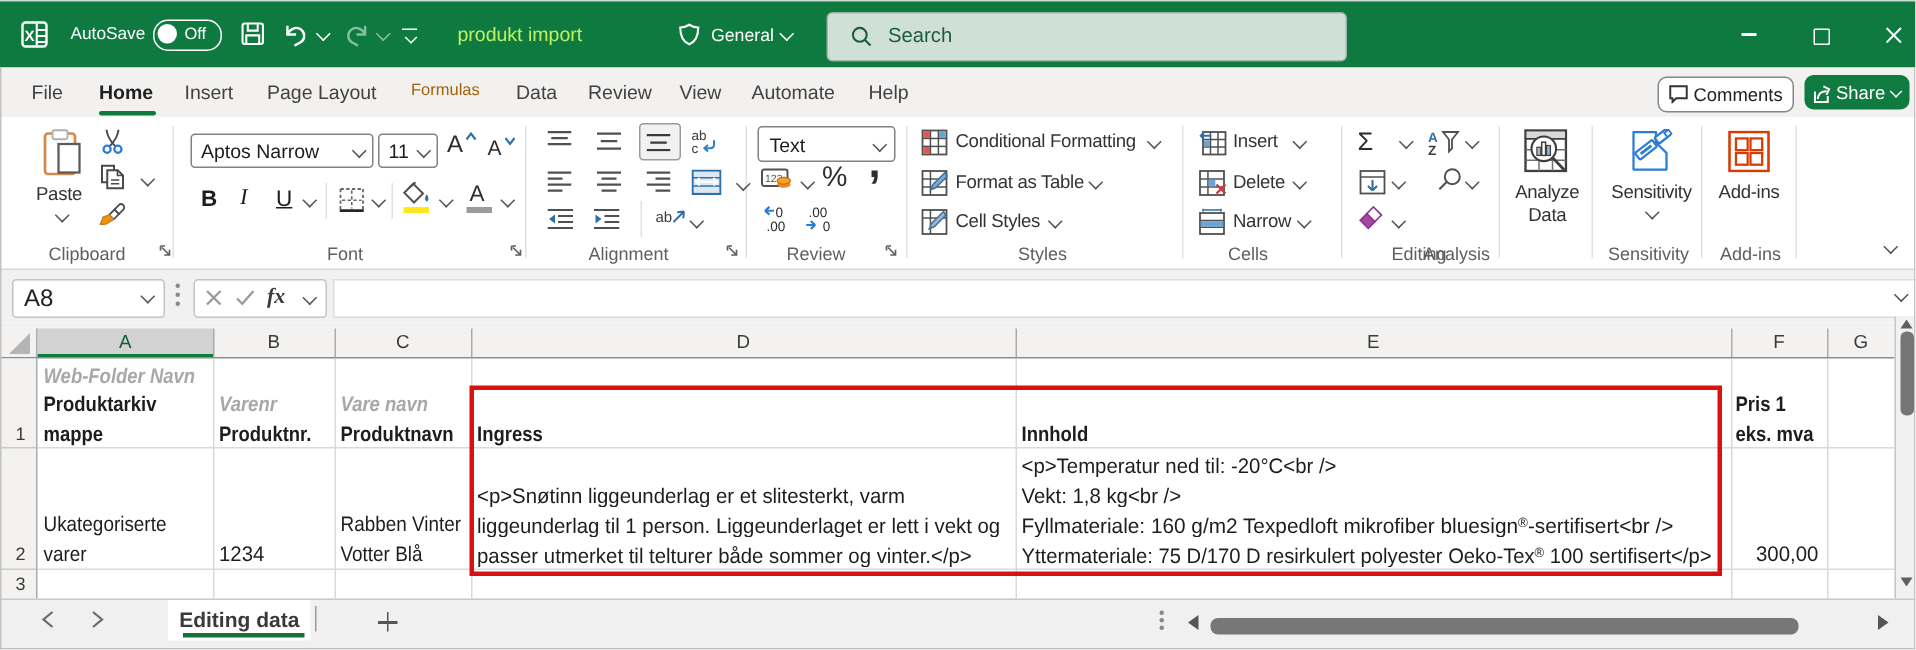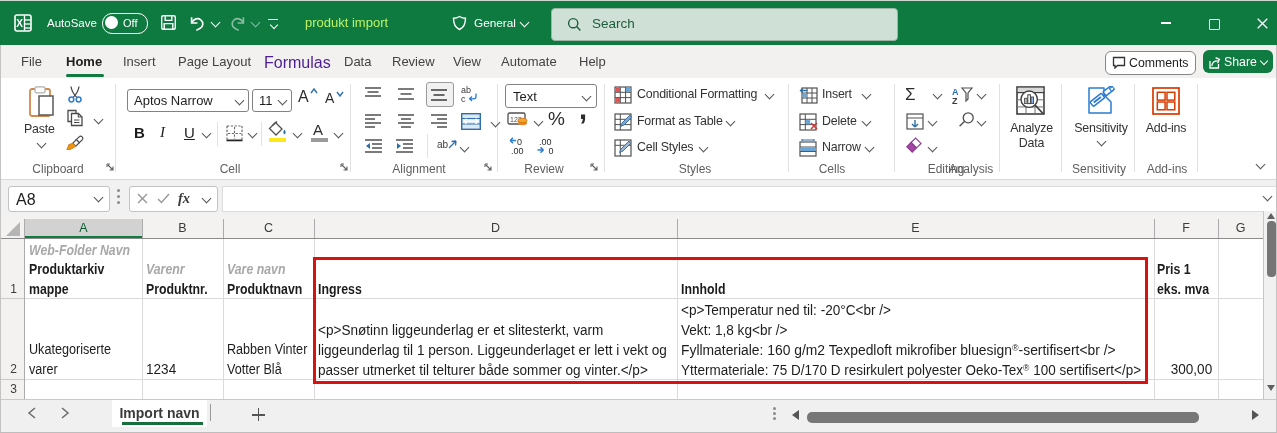--- a/index.html
+++ b/index.html
@@ -85,21 +85,21 @@
     <line x1="10.3" y1="0.7" x2="0.7" y2="10.3" stroke="#fff" stroke-width="1.3"></line>
   </svg>
 </div>
 
 <div class="ab" id="tabrow" style="left:0;top:45px;width:1277px;height:33px;background:#f2f1f0">
   <div class="txt" style="left:21px;top:9px;font-size:13px;color:#424242">File</div>
   <div class="txt" style="left:66px;top:9px;font-size:13px;color:#212121;font-weight:bold">Home</div>
   <div class="ab" style="left:66px;top:28.5px;width:38px;height:3px;background:#0f7b40;border-radius:2px"></div>
   <div class="txt" style="left:123px;top:9px;font-size:13px;color:#424242">Insert</div>
   <div class="txt" style="left:178px;top:9px;font-size:13px;color:#424242">Page Layout</div>
-  <div class="txt" style="left:264px;top:9px;font-size:16px;color:#4c1d95">Formulas</div>
+  <div class="txt" style="left:274px;top:9px;font-size:11px;color:#a16207">Formulas</div>
   <div class="txt" style="left:344px;top:9px;font-size:13px;color:#424242">Data</div>
   <div class="txt" style="left:392px;top:9px;font-size:13px;color:#424242">Review</div>
   <div class="txt" style="left:453px;top:9px;font-size:13px;color:#424242">View</div>
   <div class="txt" style="left:501px;top:9px;font-size:13px;color:#424242">Automate</div>
   <div class="txt" style="left:579px;top:9px;font-size:13px;color:#424242">Help</div>
 
   <div class="ab" style="left:1105px;top:6px;width:89px;height:22px;background:#fff;border:1px solid #868686;border-radius:6px">
     <svg class="ab" style="left:6px;top:4px" width="14" height="13" viewBox="0 0 14 13">
       <path d="M1.5 1.5 h11 v8 h-7 l-2.5 2.5 v-2.5 h-1.5 z" fill="none" stroke="#333" stroke-width="1.3"></path>
     </svg>
@@ -124,21 +124,21 @@
   <div class="gdiv" style="left:497px"></div>
   <div class="gdiv" style="left:604px"></div>
   <div class="gdiv" style="left:788px"></div>
   <div class="gdiv" style="left:894px"></div>
   <div class="gdiv" style="left:999px"></div>
   <div class="gdiv" style="left:1061px"></div>
   <div class="gdiv" style="left:1134px"></div>
   <div class="gdiv" style="left:1197px"></div>
 
   <div class="glabel" style="left:58px;top:84px">Clipboard</div>
-  <div class="glabel" style="left:230px;top:84px">Cell</div>
+  <div class="glabel" style="left:230px;top:84px">Font</div>
   <div class="glabel" style="left:419px;top:84px">Alignment</div>
   <div class="glabel" style="left:544px;top:84px">Review</div>
   <div class="glabel" style="left:695px;top:84px">Styles</div>
   <div class="glabel" style="left:832px;top:84px">Cells</div>
   <div class="glabel" style="left:946px;top:84px">Editing</div>
   <div class="glabel" style="left:971px;top:84px">Analysis</div>
   <div class="glabel" style="left:1099px;top:84px">Sensitivity</div>
   <div class="glabel" style="left:1167px;top:84px">Add-ins</div>
 
   <svg class="launch" style="left:106px;top:85px" width="9" height="9" viewBox="0 0 9 9">
@@ -531,21 +531,21 @@
 
 <div class="ab" id="tabbar" style="left:0;top:399px;width:1277px;height:34px;background:#f0f0f0;border-top:1px solid #c9c9c9">
   <svg class="ab" style="left:27px;top:7px" width="10" height="12" viewBox="0 0 10 12">
       <path d="M8 1 L2 6 L8 11" fill="none" stroke="#6b6b6b" stroke-width="1.5"></path>
     </svg>
   <svg class="ab" style="left:60px;top:7px" width="10" height="12" viewBox="0 0 10 12">
       <path d="M2 1 L8 6 L2 11" fill="none" stroke="#6b6b6b" stroke-width="1.5"></path>
     </svg>
 
   <div class="ab" style="left:112px;top:0;width:95px;height:27px;background:#fff"></div>
-  <div class="txt" style="left:112px;top:5px;width:95px;text-align:center;font-size:14px;font-weight:bold;color:#3a3a3a">Import navn</div>
+  <div class="txt" style="left:112px;top:5px;width:95px;text-align:center;font-size:14px;font-weight:bold;color:#3a3a3a">Editing data</div>
   <div class="ab" style="left:122px;top:22px;width:81px;height:3px;background:#15703c"></div>
   <div class="ab" style="left:210px;top:4px;width:1px;height:17px;background:#9a9a9a"></div>
 
   <div class="ab" style="left:252px;top:14px;width:13px;height:1.6px;background:#555"></div>
   <div class="ab" style="left:257.7px;top:8px;width:1.6px;height:13px;background:#555"></div>
 
   <div class="ab" style="left:773px;top:7px;width:3px;height:3px;background:#8a8a8a;border-radius:50%"></div>
   <div class="ab" style="left:773px;top:12px;width:3px;height:3px;background:#8a8a8a;border-radius:50%"></div>
   <div class="ab" style="left:773px;top:17px;width:3px;height:3px;background:#8a8a8a;border-radius:50%"></div>
 

